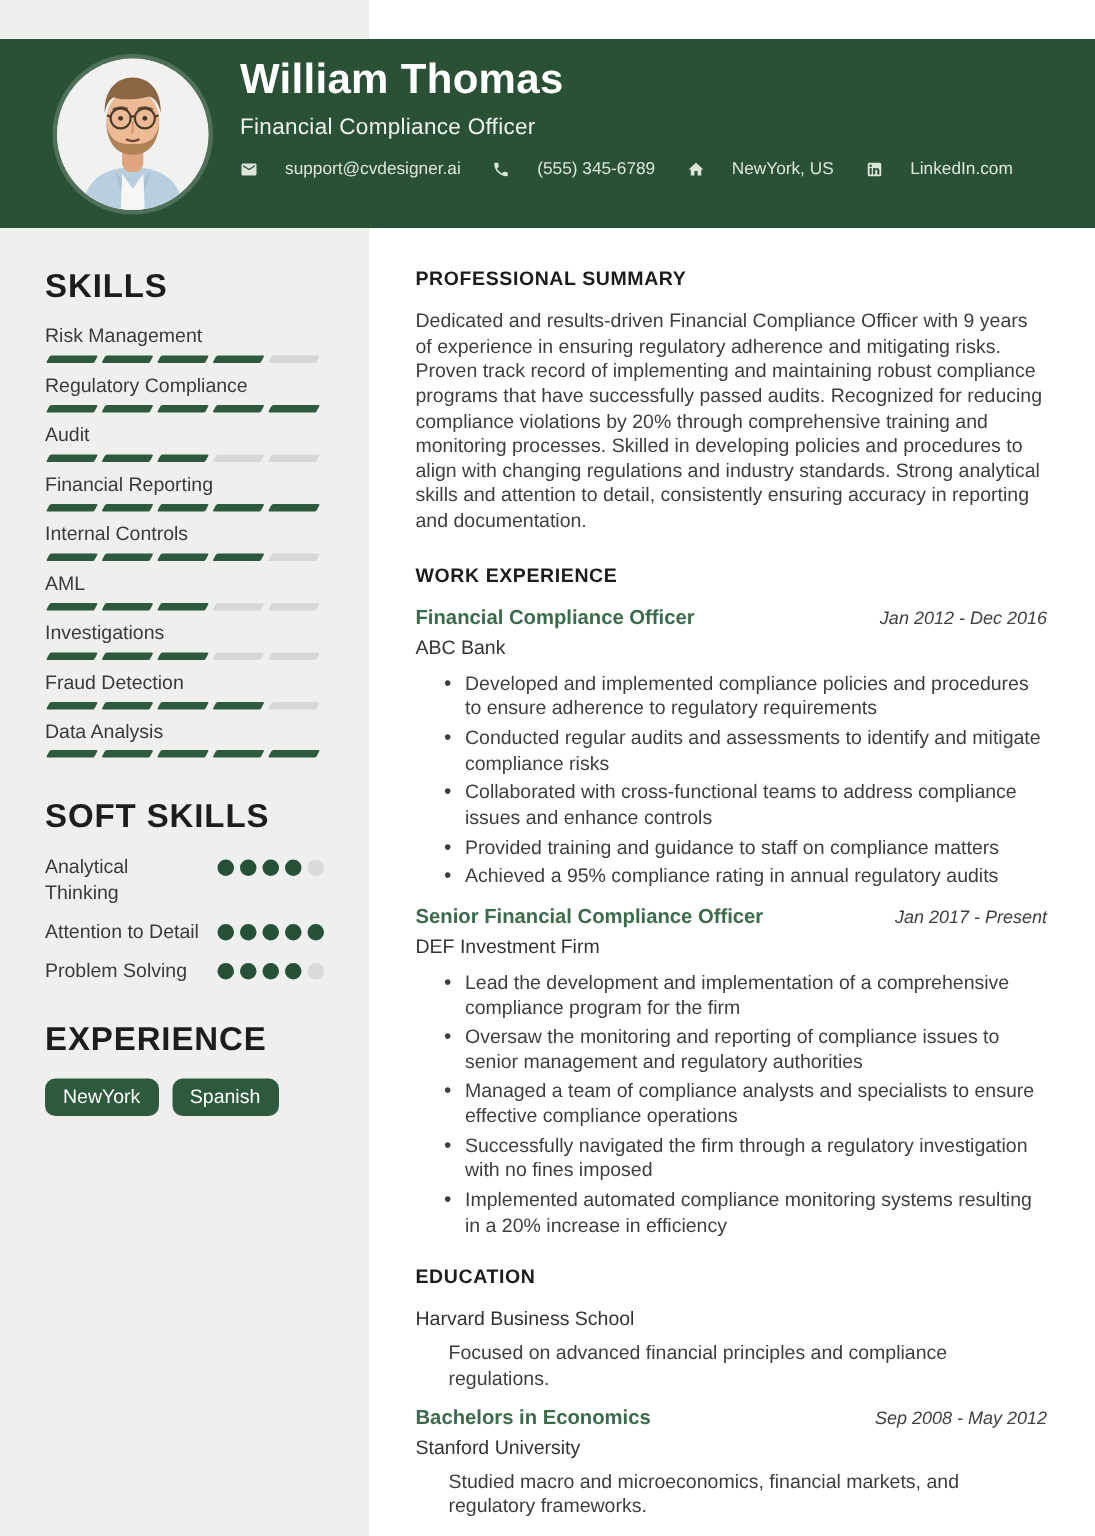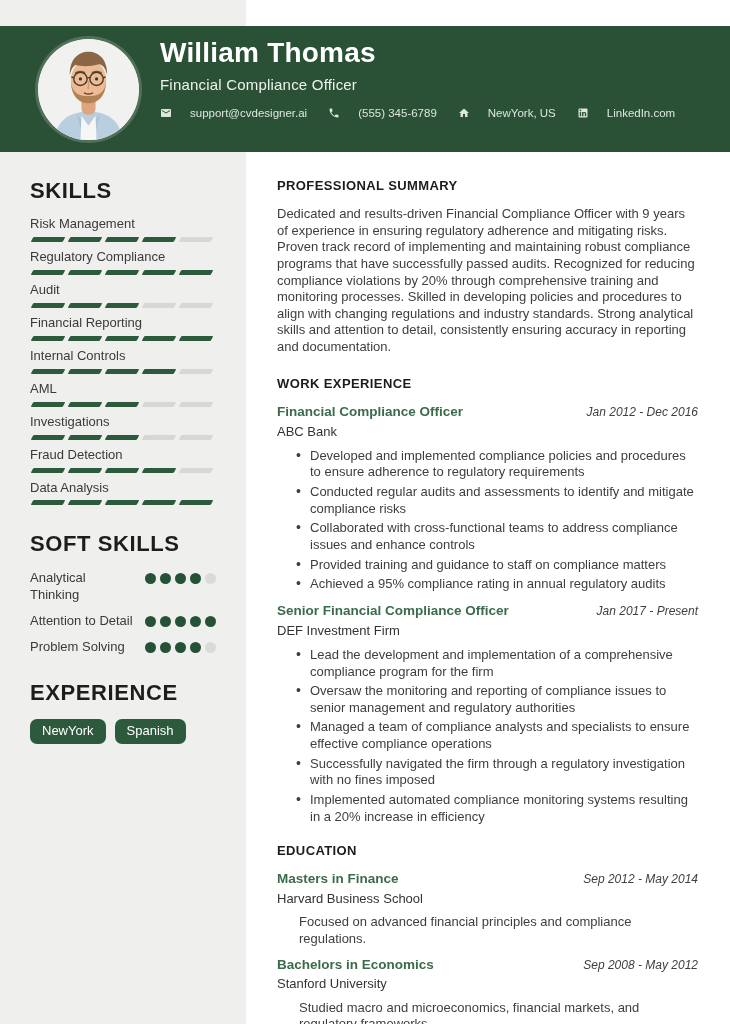--- a/index.html
+++ b/index.html
@@ -365,24 +365,20 @@
               <li>Implemented automated compliance monitoring systems resulting in a 20% increase in efficiency</li>
             </ul>
           </article>
         </div>
     </section>
 
     <section>
       <h2 class="main-heading">EDUCATION</h2>
       <div id="edu-list">
           <article class="entry edu-entry">
-            <div class="entry-head">
-              <h3 class="entry-title">Masters in Finance</h3>
-              <span class="entry-dates">Sep 2012 - May 2014</span>
-            </div>
             <div class="entry-sub">Harvard Business School</div>
             <p class="edu-desc">Focused on advanced financial principles and compliance regulations.</p>
           </article>
           <article class="entry edu-entry">
             <div class="entry-head">
               <h3 class="entry-title">Bachelors in Economics</h3>
               <span class="entry-dates">Sep 2008 - May 2012</span>
             </div>
             <div class="entry-sub">Stanford University</div>
             <p class="edu-desc">Studied macro and microeconomics, financial markets, and regulatory frameworks.</p>

